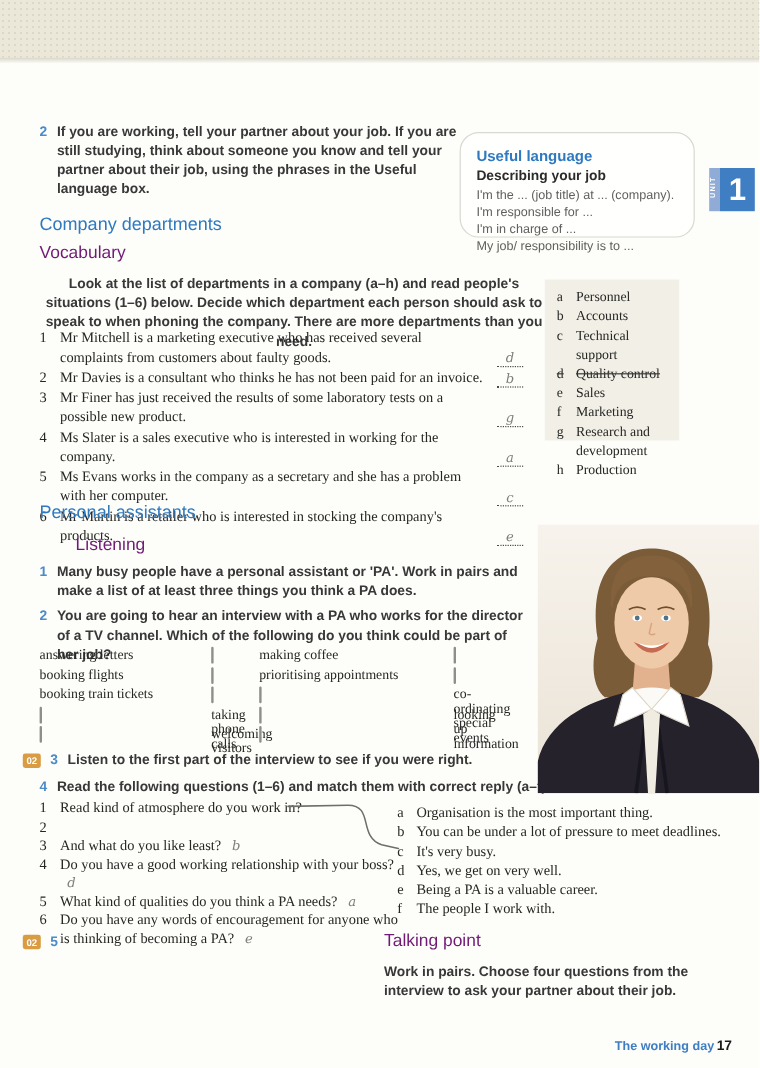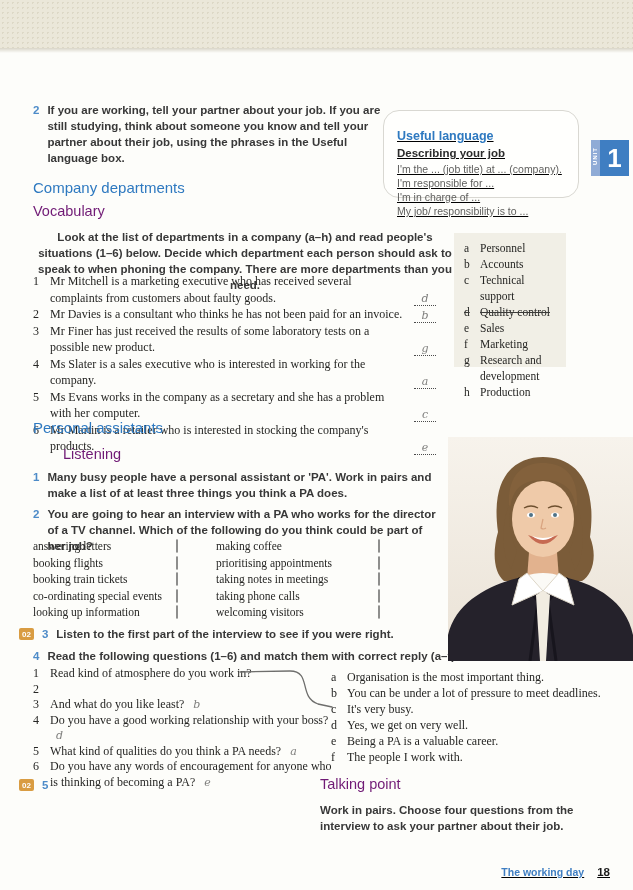--- a/index.html
+++ b/index.html
@@ -18,21 +18,21 @@
   .sans-item{position:absolute;display:flex;gap:8px;font-size:11.5px;line-height:16px;
              font-weight:600;color:#383838;}
   .ex-num{color:#4d8bc8;font-weight:bold;flex:0 0 auto;}
   .ex-text{flex:1;}
   .audio-badge{flex:0 0 auto;background:#d99c42;color:#ffffff;font-size:8px;font-weight:bold;
                line-height:11px;padding:1px 3px 0 3px;border-radius:2px;height:11px;margin-top:2px;}
   .sans-par{position:absolute;font-size:11.5px;line-height:16px;font-weight:600;color:#383838;}
 
   
   .ul-box{position:absolute;left:383px;top:110px;width:196px;height:88px;box-sizing:border-box;
-          background:#fffffd;border:1.5px solid #d9d8d2;border-radius:16px;padding:18px 13px;text-decoration:underline;}
+          background:#fffffd;border:1.5px solid #d9d8d2;border-radius:16px;padding:12px 13px;}
   .ul-title{font-size:12.5px;font-weight:bold;color:#2e79c0;margin-bottom:4px;}
   .ul-sub{font-size:11.5px;font-weight:bold;color:#2b2b2b;margin-bottom:3px;}
   .ul-phrase{font-size:10.5px;line-height:14px;color:#5f5f5d;font-weight:normal;}
 
   
   .unit-tab{position:absolute;left:591px;top:140px;display:flex;}
   .unit-strip{width:9px;height:36px;background:#8fabd6;position:relative;}
   .unit-strip span{position:absolute;left:-13px;top:13px;transform:rotate(-90deg);
                    font-size:6px;font-weight:bold;color:#ffffff;letter-spacing:1px;width:34px;text-align:center;}
   .unit-num{width:29px;height:36px;background:#3f7ec2;color:#ffffff;font-size:26px;font-weight:bold;
@@ -69,21 +69,21 @@
   .q-row{display:flex;}
   .q-num{flex:0 0 17px;}
   .rlist{position:absolute;left:331px;top:669px;width:296px;
          font-family:"Liberation Serif",serif;font-size:12px;line-height:16px;color:#262624;}
   .r-row{display:flex;}
   .r-letter{flex:0 0 16px;}
   .match-curve{position:absolute;left:238px;top:667px;}
 
   
   .footer{position:absolute;left:420px;top:866px;width:190px;display:flex;justify-content:flex-end;
-          align-items:baseline;gap:13px;text-decoration:underline;}
+          align-items:baseline;gap:2px;}
   .footer-section{font-size:10.5px;font-weight:600;color:#3f7ec2;}
   .footer-page{font-size:11.5px;font-weight:bold;color:#1c1c1c;}
 
   .photo{position:absolute;left:448px;top:437px;width:185px;height:224px;}
 </style>
 </head>
 <body>
 
 <div id="canvas">
 
@@ -201,21 +201,20 @@
     <span>making coffee</span>
     <span><span class="checkbox"></span></span>
 
     <span>booking flights</span>
     <span><span class="checkbox"></span></span>
     <span>prioritising appointments</span>
     <span><span class="checkbox"></span></span>
 
     <span>booking train tickets</span>
     <span><span class="checkbox"></span></span>
-    <span>taking notes in meetings</span>
     <span><span class="checkbox"></span></span>
 
     <span>co-ordinating special events</span>
     <span><span class="checkbox"></span></span>
     <span>taking phone calls</span>
     <span><span class="checkbox"></span></span>
 
     <span>looking up information</span>
     <span><span class="checkbox"></span></span>
     <span>welcoming visitors</span>
@@ -298,21 +297,21 @@
   <div class="sans-item" style="left:19px;top:777px;width:285px;">
     <span class="audio-badge">02</span>
     <span class="ex-num">5</span>
   </div>
 
   <div class="h-sub" style="left:320px;top:776px;">Talking point</div>
   <div class="sans-par" style="left:320px;top:802px;width:300px;">Work in pairs. Choose four questions from the interview to ask your partner about their job.</div>
 
   <div class="footer">
     <span class="footer-section">The working day</span>
-    <span class="footer-page">18</span>
+    <span class="footer-page">17</span>
   </div>
 
   <svg class="photo" viewBox="0 0 185 224">
     <defs>
       <linearGradient id="phbg" x1="0" y1="0" x2="0" y2="1">
         <stop offset="0" stop-color="#f7f3ec"></stop>
           <stop offset="1" stop-color="#eae2d6"></stop>
       </linearGradient>
     </defs>
     <rect width="185" height="224" fill="url(#phbg)"></rect>

